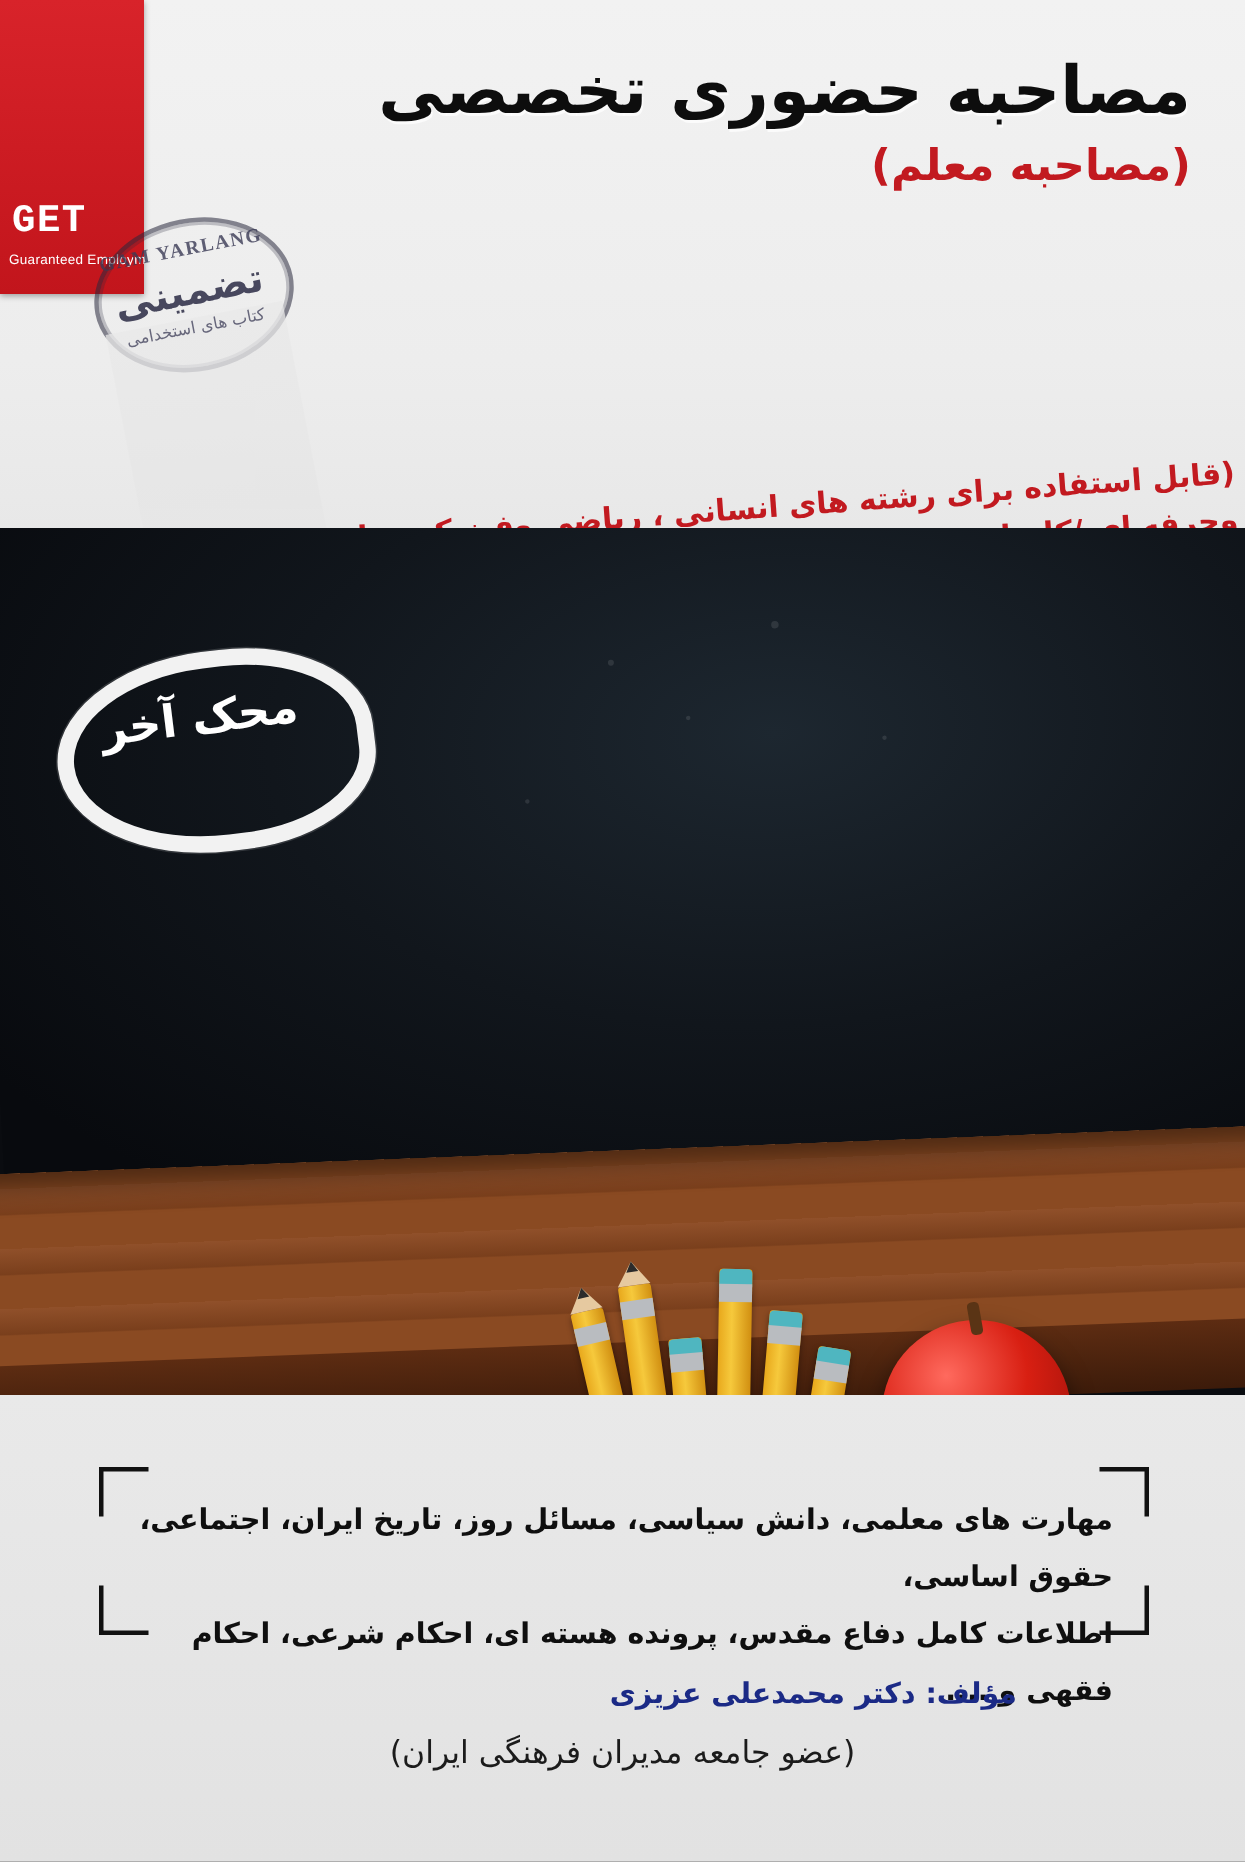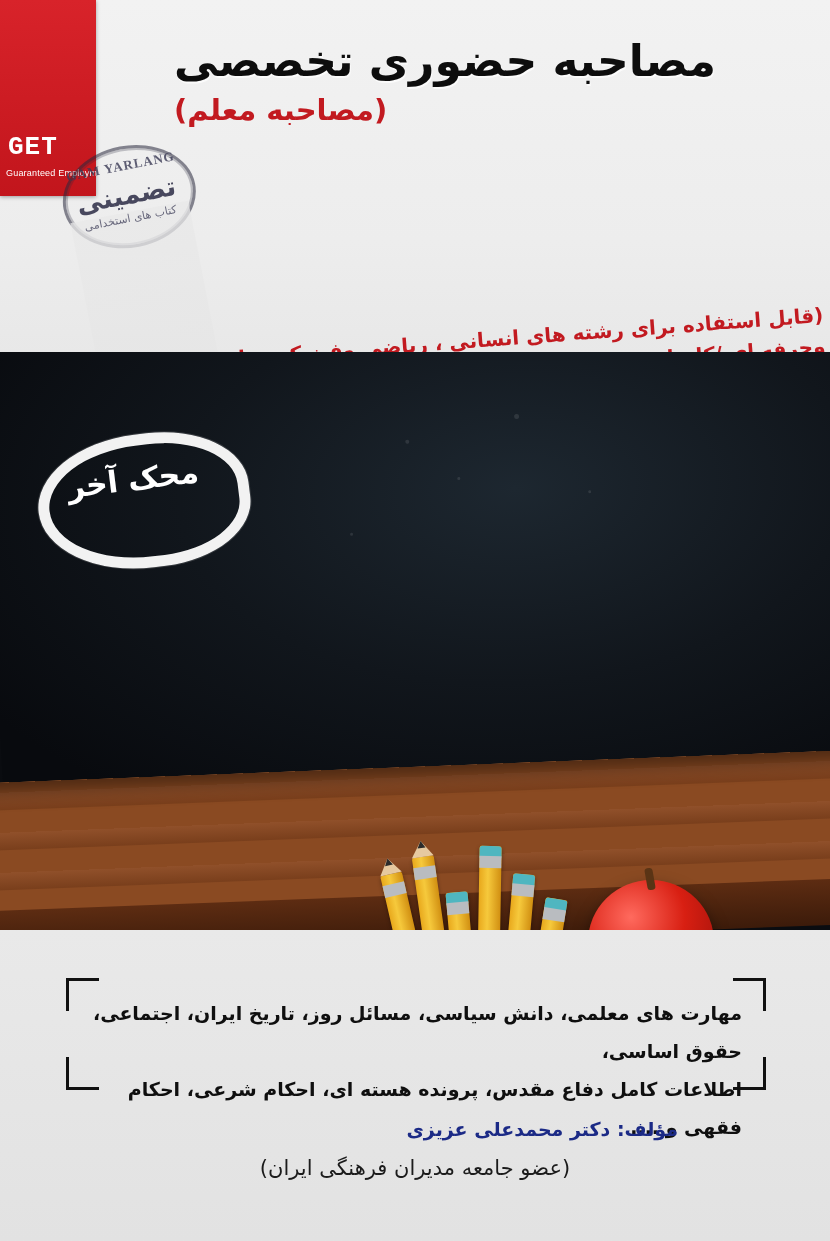--- a/index.html
+++ b/index.html
@@ -68,22 +68,22 @@
     position:absolute;left:8px;top:40px;width:132px;text-align:center;
     direction:rtl;color:#2c2c45;font-size:26px;font-weight:bold;
     opacity:.85;
   }
   .stamp .bottom{
     position:absolute;left:14px;top:72px;width:120px;text-align:center;
     direction:rtl;color:#3a3a55;font-size:11px;opacity:.75;
   }
   
   .title-block{
-    position:absolute;right:16px;top:36px;width:640px;
-    direction:rtl;text-align:left;
+    position:absolute;right:36px;top:36px;width:640px;
+    direction:rtl;text-align:right;
   }
   .t1{
     font-size:44px;font-weight:bold;color:#0d0d0d;
     letter-spacing:-1px;line-height:1.15;
     text-shadow:1px 2px 0 rgba(255,255,255,.7);
   }
   .t2{
     margin-top:12px;
     font-size:62px;font-weight:bold;color:#0d0d0d;
     line-height:1.12;letter-spacing:-2px;

